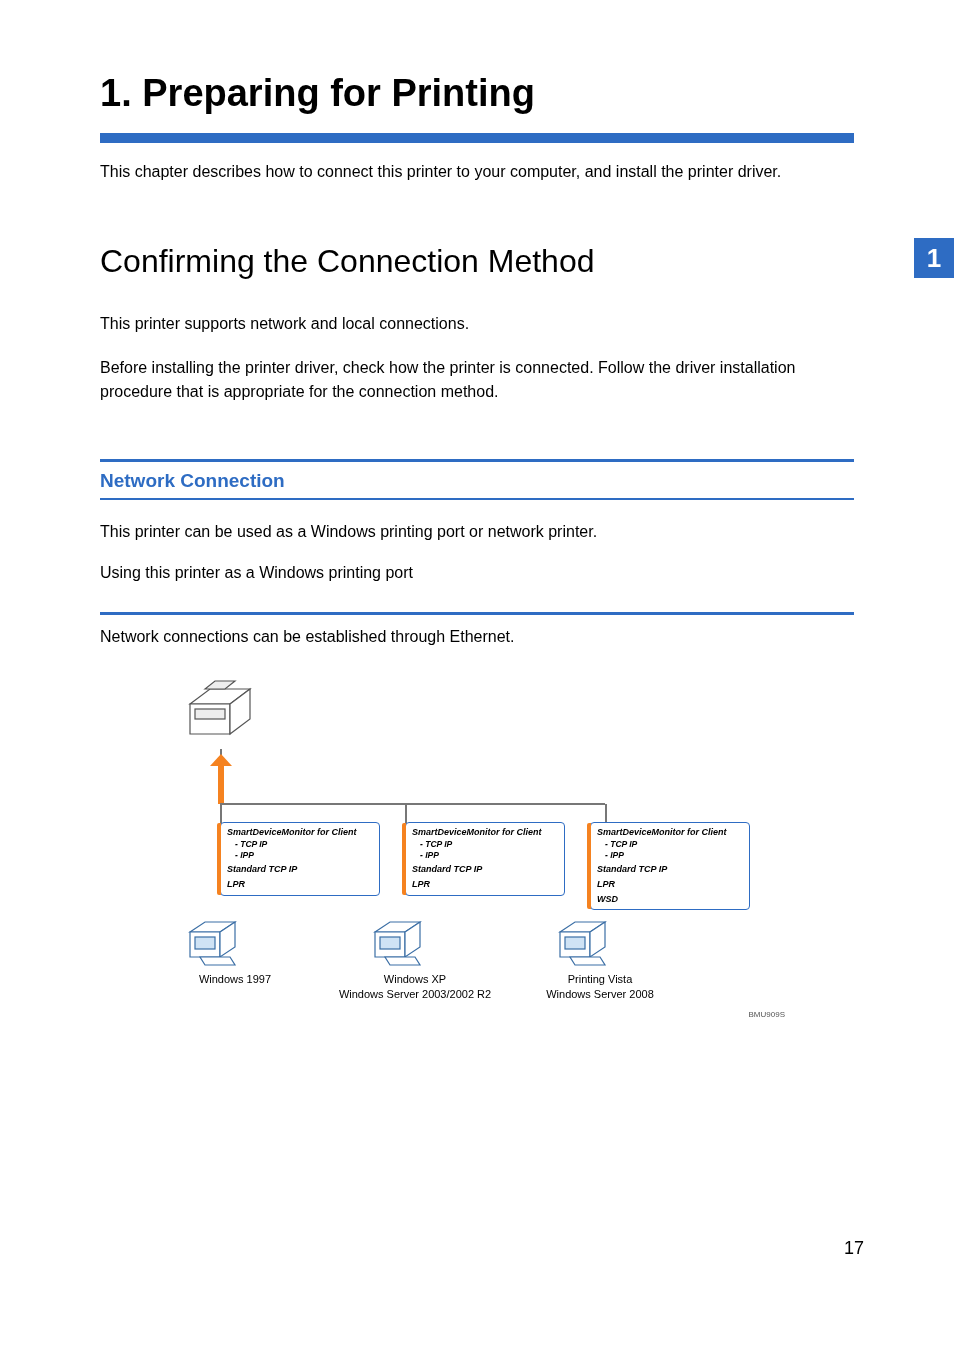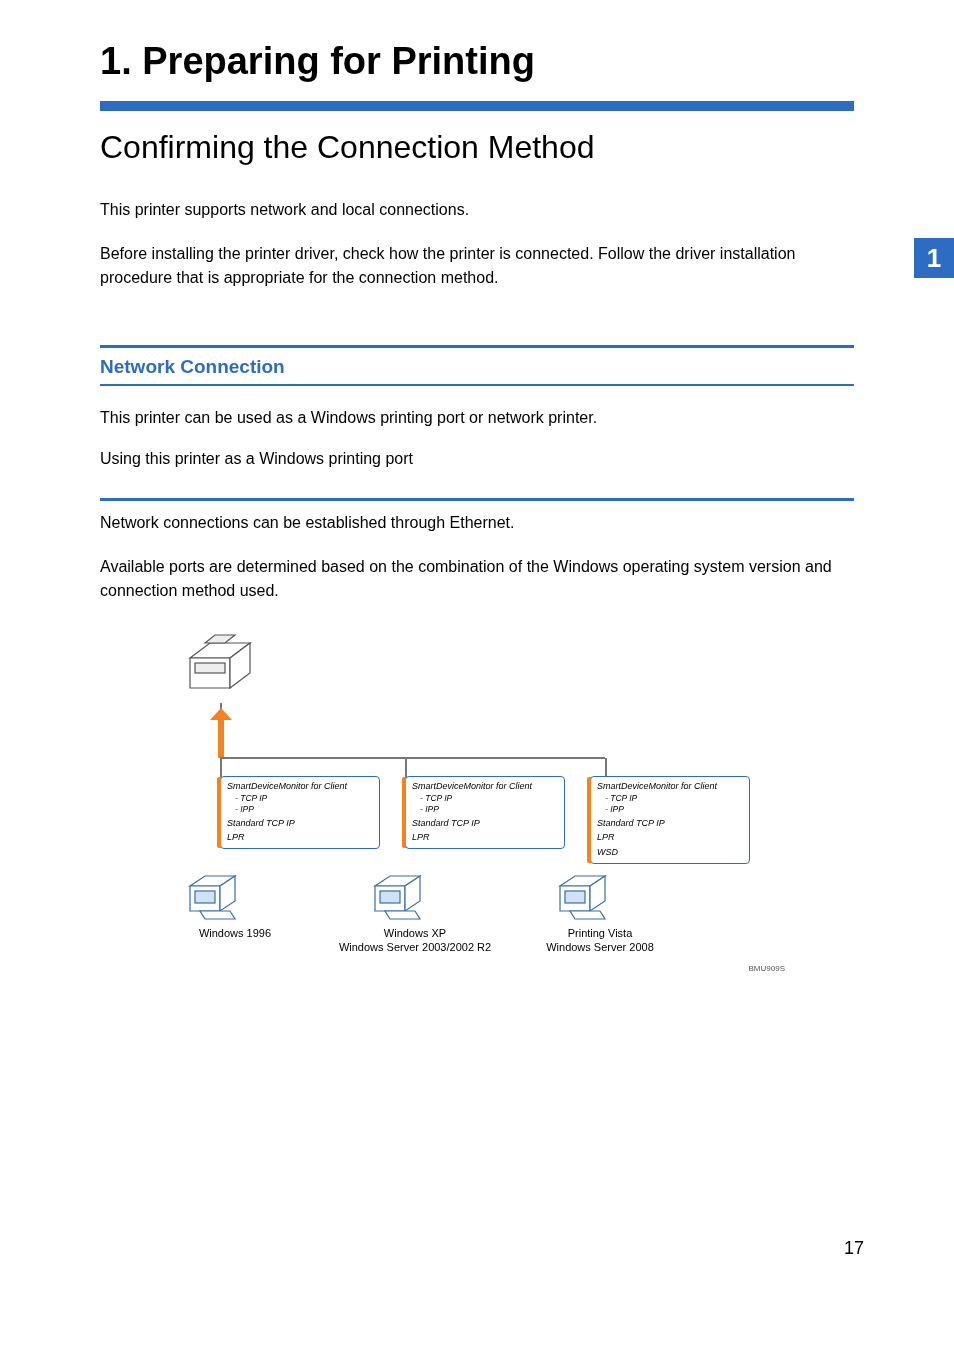--- a/index.html
+++ b/index.html
@@ -8,21 +8,21 @@
       box-sizing: border-box;
     }
     body {
       font-family: Arial, Helvetica, sans-serif;
       width: 954px;
       height: 1354px;
       background: #ffffff;
       position: relative;
     }
     .page-content {
-      padding: 40px 100px 50px 100px;
+      padding: 72px 100px 50px 100px;
     }
     .chapter-title {
       font-size: 38px;
       font-weight: bold;
       color: #000;
       margin-bottom: 18px;
     }
     .thick-blue-rule {
       height: 10px;
       background: #2e6cc3;
@@ -157,21 +157,21 @@
     }
     .col-1-box { left: 40px; }
     .col-2-box { left: 225px; }
     .col-3-box { left: 410px; }
     .box-content {
       padding: 4px 6px;
       font-size: 9px;
       font-style: italic;
       color: #000;
     }
-    .box-line { display: block; line-height: 1.3; }
+    .box-line { display: block; line-height: 1.3; font-weight: bold; }
     .box-sub { padding-left: 8px; font-size: 8.5px; }
     .box-gap { height: 3px; }
     .client-icon {
       position: absolute;
       top: 238px;
     }
     .client-1 { left: 5px; }
     .client-2 { left: 190px; }
     .client-3 { left: 375px; }
     .client-label {
@@ -217,35 +217,35 @@
   </style>
 </head>
 <body>
 
 <div class="side-tab">1</div>
 
 <div class="page-content">
 
   <h1 class="chapter-title">1. Preparing for Printing</h1>
   <div class="thick-blue-rule"></div>
+  <p class="chapter-intro">This chapter describes how to connect this printer to your computer, and install the printer driver.</p>
 
   <h2 class="section-title">Confirming the Connection Method</h2>
   <p class="body-text">This printer supports network and local connections.</p>
   <p class="body-text">Before installing the printer driver, check how the printer is connected. Follow the driver installation procedure that is appropriate for the connection method.</p>
 
   <div class="subsection-wrap">
     <div class="thin-blue-rule-top"></div>
     <h3 class="subsection-title">Network Connection</h3>
     <div class="thin-blue-rule-bottom"></div>
     <p class="body-text">This printer can be used as a Windows printing port or network printer.</p>
 
     <p class="subsub-text">Using this printer as a Windows printing port</p>
     <div class="subsub-rule"></div>
     <p class="body-text">Network connections can be established through Ethernet.</p>
-    <p class="body-text">Available ports are determined based on the combination of the Windows operating system version and connection method used.</p>
 
     <div class="diagram-area">
 
       <div class="printer-block">
         <svg width="80" height="65" viewBox="0 0 80 65">
           <g stroke="#555" stroke-width="1.2" fill="#fff">
             <polygon points="10,25 30,10 70,10 50,25"></polygon>
             <polygon points="10,25 50,25 50,55 10,55"></polygon>
             <polygon points="50,25 70,10 70,40 50,55"></polygon>
             <rect x="15" y="30" width="30" height="10" fill="#eee"></rect>
@@ -333,21 +333,21 @@
             <polygon points="5,15 20,5 50,5 35,15"></polygon>
             <polygon points="5,15 35,15 35,40 5,40"></polygon>
             <polygon points="35,15 50,5 50,30 35,40"></polygon>
             <rect x="10" y="20" width="20" height="12" fill="#cfe3f5"></rect>
             <polygon points="15,40 45,40 50,48 20,48"></polygon>
           </g>
         </svg>
       </div>
 
       <div class="client-label label-1">
-        <span>Windows 1996</span>
+        <span>Windows 1997</span>
       </div>
       <div class="client-label label-2">
         <span>Windows XP</span><br>
         <span>Windows Server 2003/2002 R2</span>
       </div>
       <div class="client-label label-3">
         <span>Printing Vista</span><br>
         <span>Windows Server 2008</span>
       </div>
 

